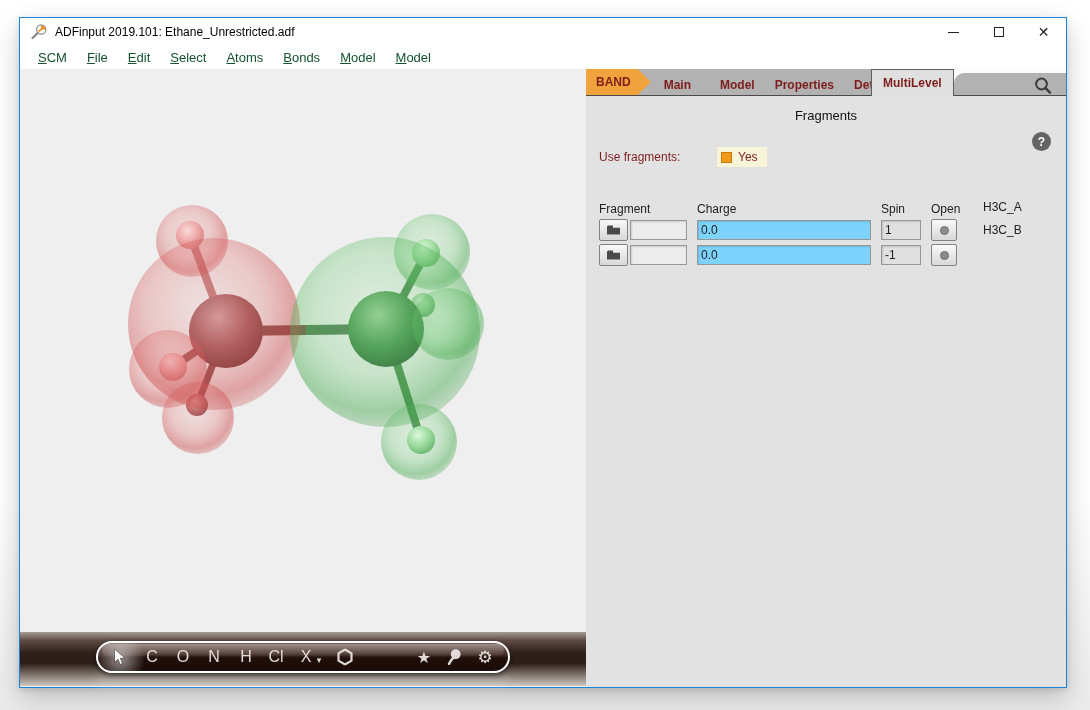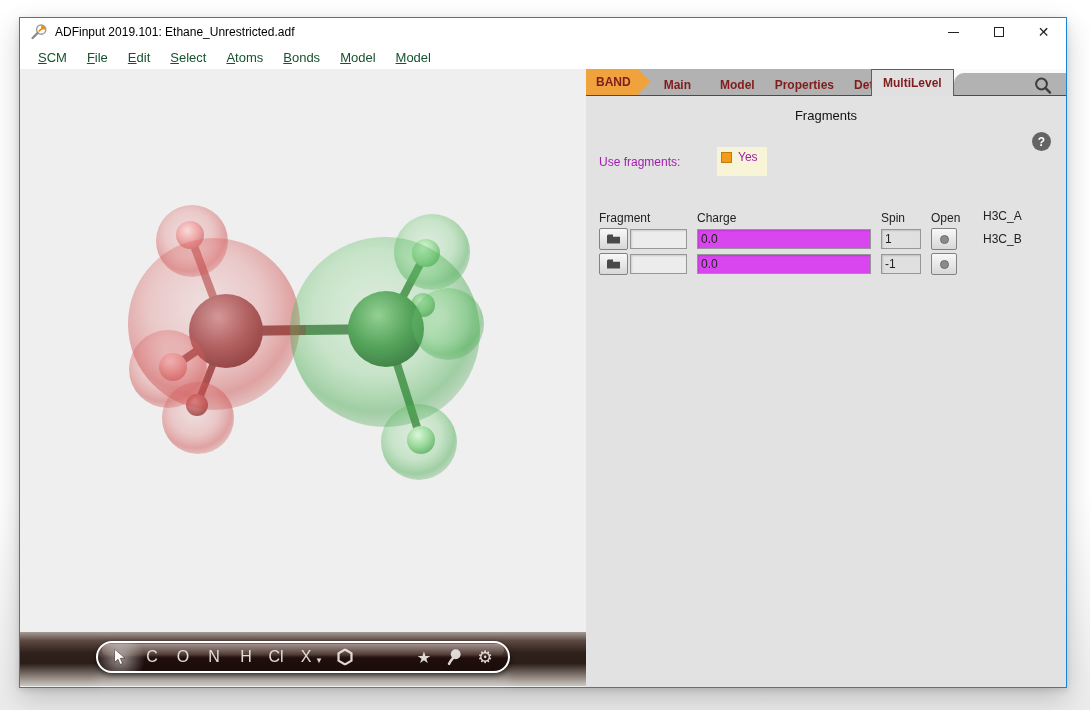--- a/index.html
+++ b/index.html
@@ -58,39 +58,39 @@
   .sel-tab { background:#e0e0e0; border:1px solid #5f5f5f; border-bottom:none; display:flex; align-items:center; padding:0 11px; }
   .searchbox { flex:1; margin-top:4px; background:#b2b2b2; border-bottom:1px solid #4b4b4b;
     border-radius:10px 0 0 0; position:relative; }
   .search-ic { position:absolute; right:13px; top:3px; }
 
   .panel-body { flex:1; position:relative; }
   .frag-title { text-align:center; font-weight:normal; font-size:13px; color:#111; padding-top:12px; }
   .help-btn { position:absolute; right:15px; top:36px; width:19px; height:19px; border-radius:50%;
     background:#646464; color:#fff; font-size:12px; font-weight:bold; display:flex; align-items:center; justify-content:center; }
 
-  .usef-row { display:flex; align-items:center; margin:24px 0 0 13px; font-size:12px; color:#a21caf; }
+  .usef-row { display:flex; align-items:center; margin:24px 0 0 13px; font-size:12px; color:#7f1d1d; }
   .usef-label { width:118px; }
-  .yes-chip { display:inline-flex; align-items:center; gap:6px; background:#f7f4d8; padding:3px 9px 12px 4px; }
+  .yes-chip { display:inline-flex; align-items:center; gap:6px; background:#f7f4d8; padding:3px 9px 3px 4px; }
   .orange-box { width:11px; height:11px; background:#f39a1a; border:1px solid #c27c0a; }
 
   .frag-grid { display:grid; grid-template-columns:88px 174px 40px 42px 26px; column-gap:10px;
     margin:31px 0 0 13px; font-size:12px; color:#222; align-items:center; }
   .hdr { height:18px; display:flex; align-items:flex-end; overflow:hidden; white-space:nowrap; }
   .frag-grid > div { margin-bottom:3px; }
   .filegroup { display:flex; align-items:center; gap:2px; }
   .btn3d { background:linear-gradient(#f8f8f8,#d8d8d8); border:1px solid #828282; border-radius:2px;
     display:flex; align-items:center; justify-content:center; }
   .folder-btn { width:29px; height:22px; }
   .open-btn { width:26px; height:22px; }
   .open-dot { width:9px; height:9px; border-radius:50%; background:#8b8b8b; border:1px solid #6e6e6e; }
   .tfield { height:20px; border:1px solid #979797; background:#ececec; box-shadow:inset 1px 1px 2px rgba(0,0,0,.14);
     display:flex; align-items:center; padding-left:3px; }
   .file-field { flex:1; }
-  .white { background:#d946ef; }
+  .white { background:#7dd3fc; }
   .grayf { background:#e0e0e0; }
 </style>
 </head>
 <body>
 
 <div class="window">
 
   <div class="titlebar">
     <svg class="app-icon" viewBox="0 0 18 18">
       <circle cx="11.2" cy="6.6" r="4.6" fill="#ffffff" stroke="#9a9a9a" stroke-width="1.4"></circle>

